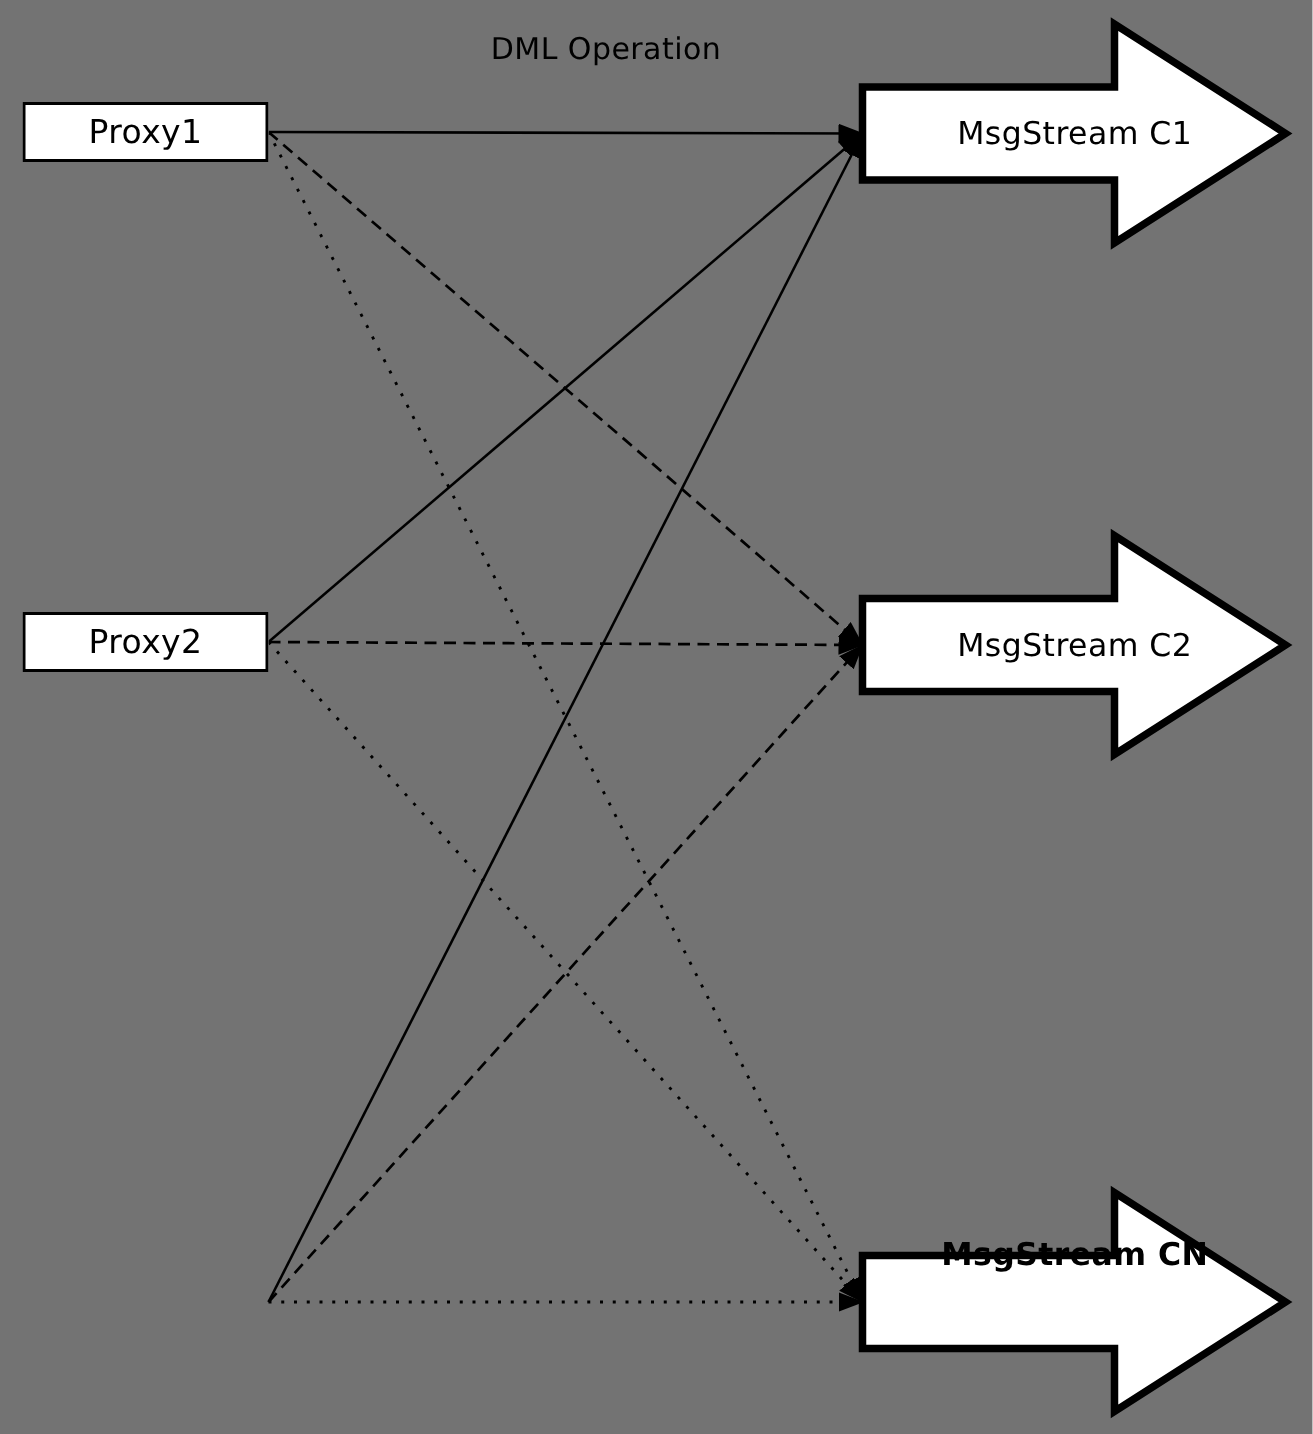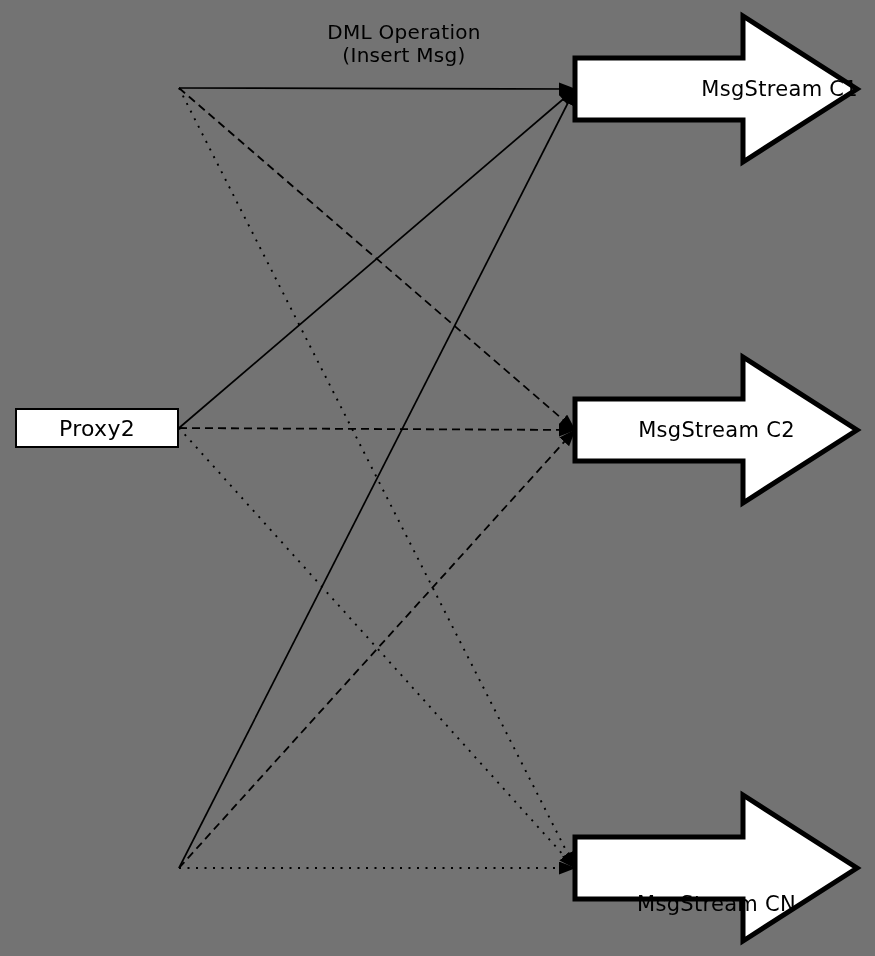--- a/index.html
+++ b/index.html
@@ -65,23 +65,23 @@
     height: 32px;
     display: flex;
     align-items: center;
     justify-content: center;
     font-size: 21px;
     letter-spacing: 0.3px;
     white-space: nowrap;
     z-index: 2;
     pointer-events: none;
   }
-  .stream-label.s1 { top: 73px; justify-content: flex-end; }
+  .stream-label.s1 { top: 73px; }
   .stream-label.s2 { top: 414px; justify-content: center; }
-  .stream-label.sn { top: 888px; }
+  .stream-label.sn { top: 820px; font-weight: bold; }
 </style>
 </head>
 <body>
 
 <div class="canvas">
 
   <svg class="diagram-svg" width="875" height="956" viewBox="0 0 875 956">
     <defs>
       <marker id="arrowhead" markerUnits="userSpaceOnUse" markerWidth="18" markerHeight="14" refX="16" refY="6.5" orient="auto">
         <path d="M0,0 L17,6.5 L0,13 Z" fill="#000000"></path>
@@ -102,23 +102,25 @@
         <line x1="179" y1="428" x2="575" y2="430" stroke="#000000" stroke-width="1.8" stroke-dasharray="8 5" marker-end="url(#arrowhead)"></line>
         <line x1="179" y1="868" x2="575" y2="430" stroke="#000000" stroke-width="1.8" stroke-dasharray="8 5" marker-end="url(#arrowhead)"></line>
         <line x1="179" y1="88" x2="575" y2="868" stroke="#000000" stroke-width="1.9" stroke-dasharray="2 6.5" marker-end="url(#arrowhead)"></line>
         <line x1="179" y1="428" x2="575" y2="868" stroke="#000000" stroke-width="1.9" stroke-dasharray="2 6.5" marker-end="url(#arrowhead)"></line>
         <line x1="179" y1="868" x2="575" y2="868" stroke="#000000" stroke-width="1.9" stroke-dasharray="2 6.5" marker-end="url(#arrowhead)"></line>
       </g>
   </svg>
 
   <div class="title">
     <div>DML Operation</div>
-    <div>(Insert Msg)</div>
   </div>
 
+  <div class="proxy-box p1">
+    <span>Proxy1</span>
+  </div>
   <div class="proxy-box p2">
     <span>Proxy2</span>
   </div>
 
   <div class="stream-label s1">
     <span>MsgStream C1</span>
   </div>
   <div class="stream-label s2">
     <span>MsgStream C2</span>
   </div>

